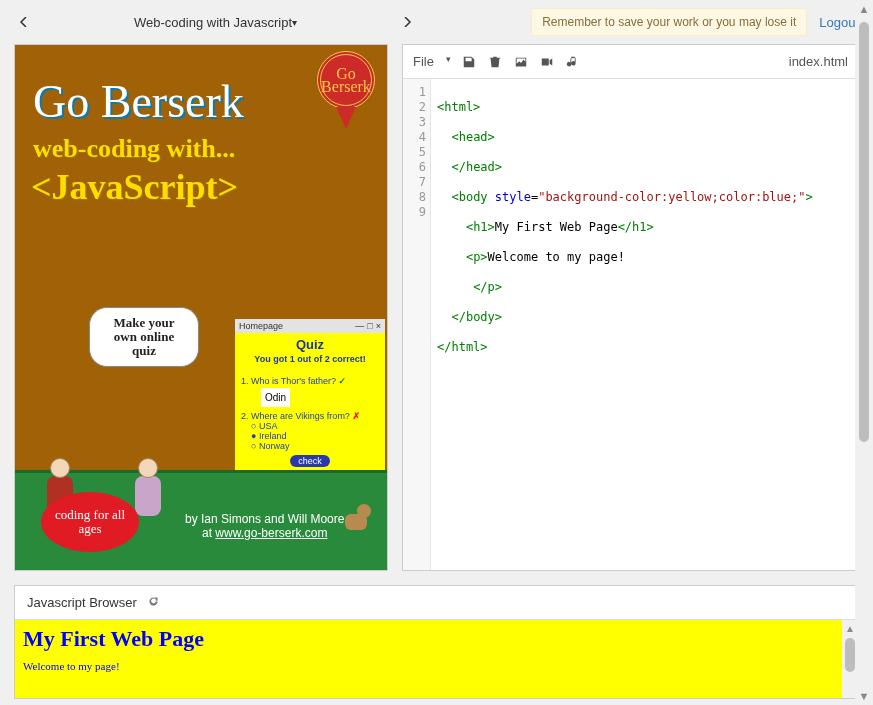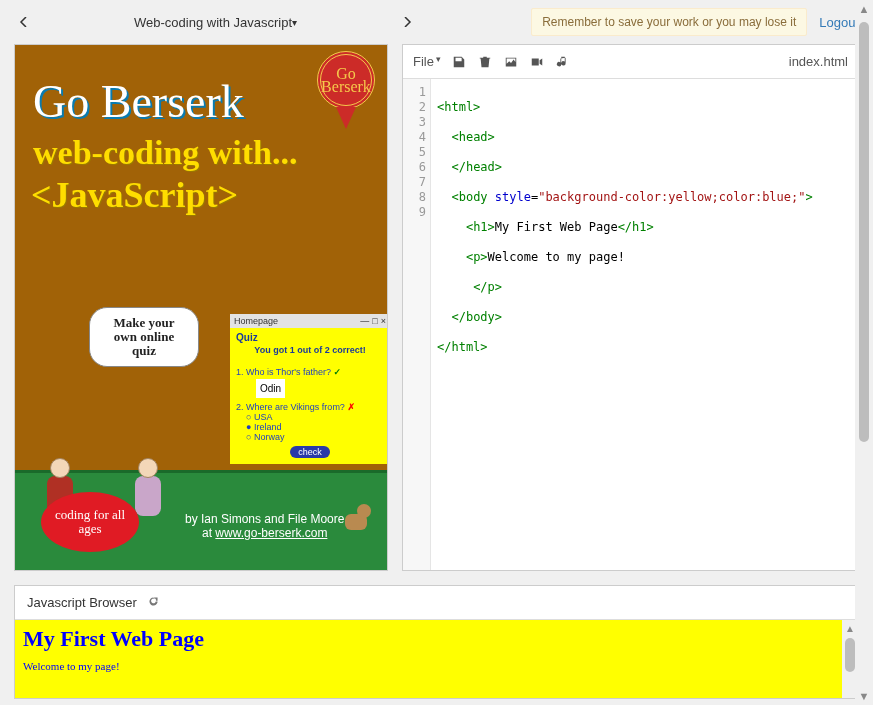--- a/index.html
+++ b/index.html
@@ -15,32 +15,32 @@
   .save-banner { background:#fcf8e3; color:#8a6d3b; border:1px solid #faebcc; padding:6px 10px; font-size:12px; border-radius:2px; margin-right:12px;}
   .logout { color:#337ab7; font-size:13px; cursor:pointer; }
 
   .main { display:flex; gap:14px; padding: 0 14px; }
   .cover-panel { width:374px; background:#fff; border:1px solid #ccc; }
   .cover { width:100%; height:525px; background:#a16207; position:relative; overflow:hidden; }
   .cover .award { position:absolute; top:6px; right:12px; display:flex; flex-direction:column; align-items:center;}
   .cover .award .badge { width:58px; height:58px; border-radius:50%; background:#cc2b28; border:4px double #f5c84b; display:flex; align-items:center; justify-content:center; color:#f5c84b; font-family:'Brush Script MT',cursive; font-size:16px; text-align:center; line-height:13px; }
   .cover .award .ribbon { width:0; height:0; border-left:10px solid transparent; border-right:10px solid transparent; border-top:22px solid #cc2b28; margin-top:-2px;}
   .brand { font-family:'Brush Script MT', cursive; color:#fff; font-size:46px; text-shadow:2px 2px 0 #0a7bb0; padding:30px 0 0 18px;}
-  .sub1 { font-family: "Comic Sans MS", cursive; color:#ffdd00; font-size:34px; font-weight:bold; text-shadow:1px 1px 0 #9a7a00; padding:6px 0 0 18px;}
+  .sub1 { font-family: "Comic Sans MS", cursive; color:#ffdd00; font-size:26px; font-weight:bold; text-shadow:1px 1px 0 #9a7a00; padding:6px 0 0 18px;}
   .sub2 { font-family: "Comic Sans MS", cursive; color:#ffdd00; font-size:36px; font-weight:bold; text-shadow:1px 1px 0 #9a7a00; padding:2px 0 0 16px;}
 
   .bubble { position:absolute; background:#fff; border-radius:18px; padding:8px 12px; font-family:"Comic Sans MS",cursive; font-size:13px; line-height:14px; text-align:center; color:#222; }
   .bubble1 { top:262px; left:74px; width:110px; border:1px solid #888;font-weight:bold;}
   .bubble2 { top:426px; left:204px; width:110px; border:1px solid #888;}
 
-  .browserwin { position:absolute; top:268px; left:214px; width:162px; background:#f1f1f1; border:1px solid #a16207; font-size:10px; }
+  .browserwin { position:absolute; top:268px; left:214px; width:162px; background:#f1f1f1; border:6px solid #a16207; font-size:10px; }
   .browserwin .bwbar { height:14px; background:#e3e3e3; display:flex; align-items:center; justify-content:space-between; padding:0 4px; font-size:9px;}
   .browserwin .bwbar .wbtns span { margin-left:3px; }
   .browserwin .quizbody { background:#ffff00; padding:4px 6px 6px 6px; color:#1a3a9a; font-family:Arial; font-size:9px; text-align:left;}
-  .browserwin .quizbody .qtitle { color:#1a3a9a; font-weight:bold; font-size:10px; }
+  .browserwin .quizbody .qtitle { text-align:center; color:#1a3a9a; font-weight:bold; font-size:13px; }
   .browserwin .quizbody .qscore { text-align:center; color:#1a3a9a; font-size:9px; font-weight:bold; margin:2px 0 12px;}
   .browserwin .quizbody .q { color:#1f3fbf; margin-top:2px;}
   .browserwin .quizbody .ansbox { background:#fff; display:inline-block; padding:4px 4px; margin:2px 0 2px 20px; font-size:10px; color:#000;}
   .browserwin .quizbody .opt { margin-left:10px; color:#1f3fbf; font-size:9px;}
   .browserwin .quizbody .check { display:block; margin:4px auto 0; background:#2a3aa8; color:#fff; border:none; border-radius:8px; padding:1px 8px; font-size:9px; }
   .tick { color:green; font-weight:bold;}
   .cross { color:red; font-weight:bold;}
 
   .grass { position:absolute; bottom:0; left:0; right:0; height:100px; background:#2a8a3c; border-top:3px solid #1a6a2a;}
   .oval-badge { position:absolute; left:26px; bottom:18px; width:98px; height:60px; background:#e01b24; border-radius:50%; display:flex; align-items:center; justify-content:center; text-align:center; color:#fff; font-family:"Comic Sans MS",cursive; font-size:13px; line-height:14px; padding:4px;}
@@ -55,21 +55,21 @@
   .fig1 .body { background:#b03024; }
   .fig2 { bottom:54px; left:120px; display:flex; flex-direction:column; align-items:center;}
   .fig2 .body { background:#c9a6c9; }
   .dog { position:absolute; bottom:36px; right:14px; width:34px; height:34px;}
   .dog .dbody { width:22px; height:16px; background:#b98a50; border-radius:6px; position:absolute; bottom:4px; left:6px;}
   .dog .dhead { width:14px; height:14px; background:#b98a50; border-radius:50%; position:absolute; bottom:16px; left:18px;}
 
   
   .editor-panel { flex:1; background:#fff; border:1px solid #ccc; display:flex; flex-direction:column; height:527px;}
   .editor-toolbar { height:34px; border-bottom:1px solid #ddd; display:flex; align-items:center; padding:0 10px; gap:12px; color:#555; font-size:13px;}
-  .editor-toolbar .file { display:flex; align-items:flex-start; gap:2px; cursor:pointer;}
+  .editor-toolbar .file { display:flex; align-items:flex-start; gap:12px; cursor:pointer;}
   .editor-toolbar .tb-icon { cursor:pointer; display:flex; align-items:center; }
   .editor-toolbar .tb-icon svg { width:14px; height:14px; fill:#555; }
   .editor-toolbar .fname { margin-left:auto; color:#555; }
   .code-area { flex:1; display:flex; font-family: Consolas, monospace; font-size:12px; line-height:15px; color:#333; overflow:auto;}
   .gutter { width:28px; background:#f7f7f7; border-right:1px solid #e5e5e5; text-align:right; color:#999; padding:6px 4px 0 0;}
   .gutter div { height:15px; }
   .code { padding:6px 0 0 6px; white-space:pre; }
   .code .ln { height:15px; }
   .tag { color:#008000; }
   .attr { color:#0000cd; }
@@ -164,21 +164,21 @@
             <div class="head"></div>
             <div class="body"></div>
           </div>
         <div class="dog">
             <div class="dbody"></div>
             <div class="dhead"></div>
           </div>
 
         <div class="oval-badge">coding for all ages</div>
         <div class="byline">
-          <div>by Ian Simons and File Moore</div>
+          <div>by Ian Simons and Will Moore</div>
           <div><span>at </span><span class="url">www.go-berserk.com</span></div>
         </div>
       </div>
     </div>
 
     <div class="editor-panel">
       <div class="editor-toolbar">
         <div class="file">
           <span>File</span>
             <span style="font-size:9px;">▾</span>

